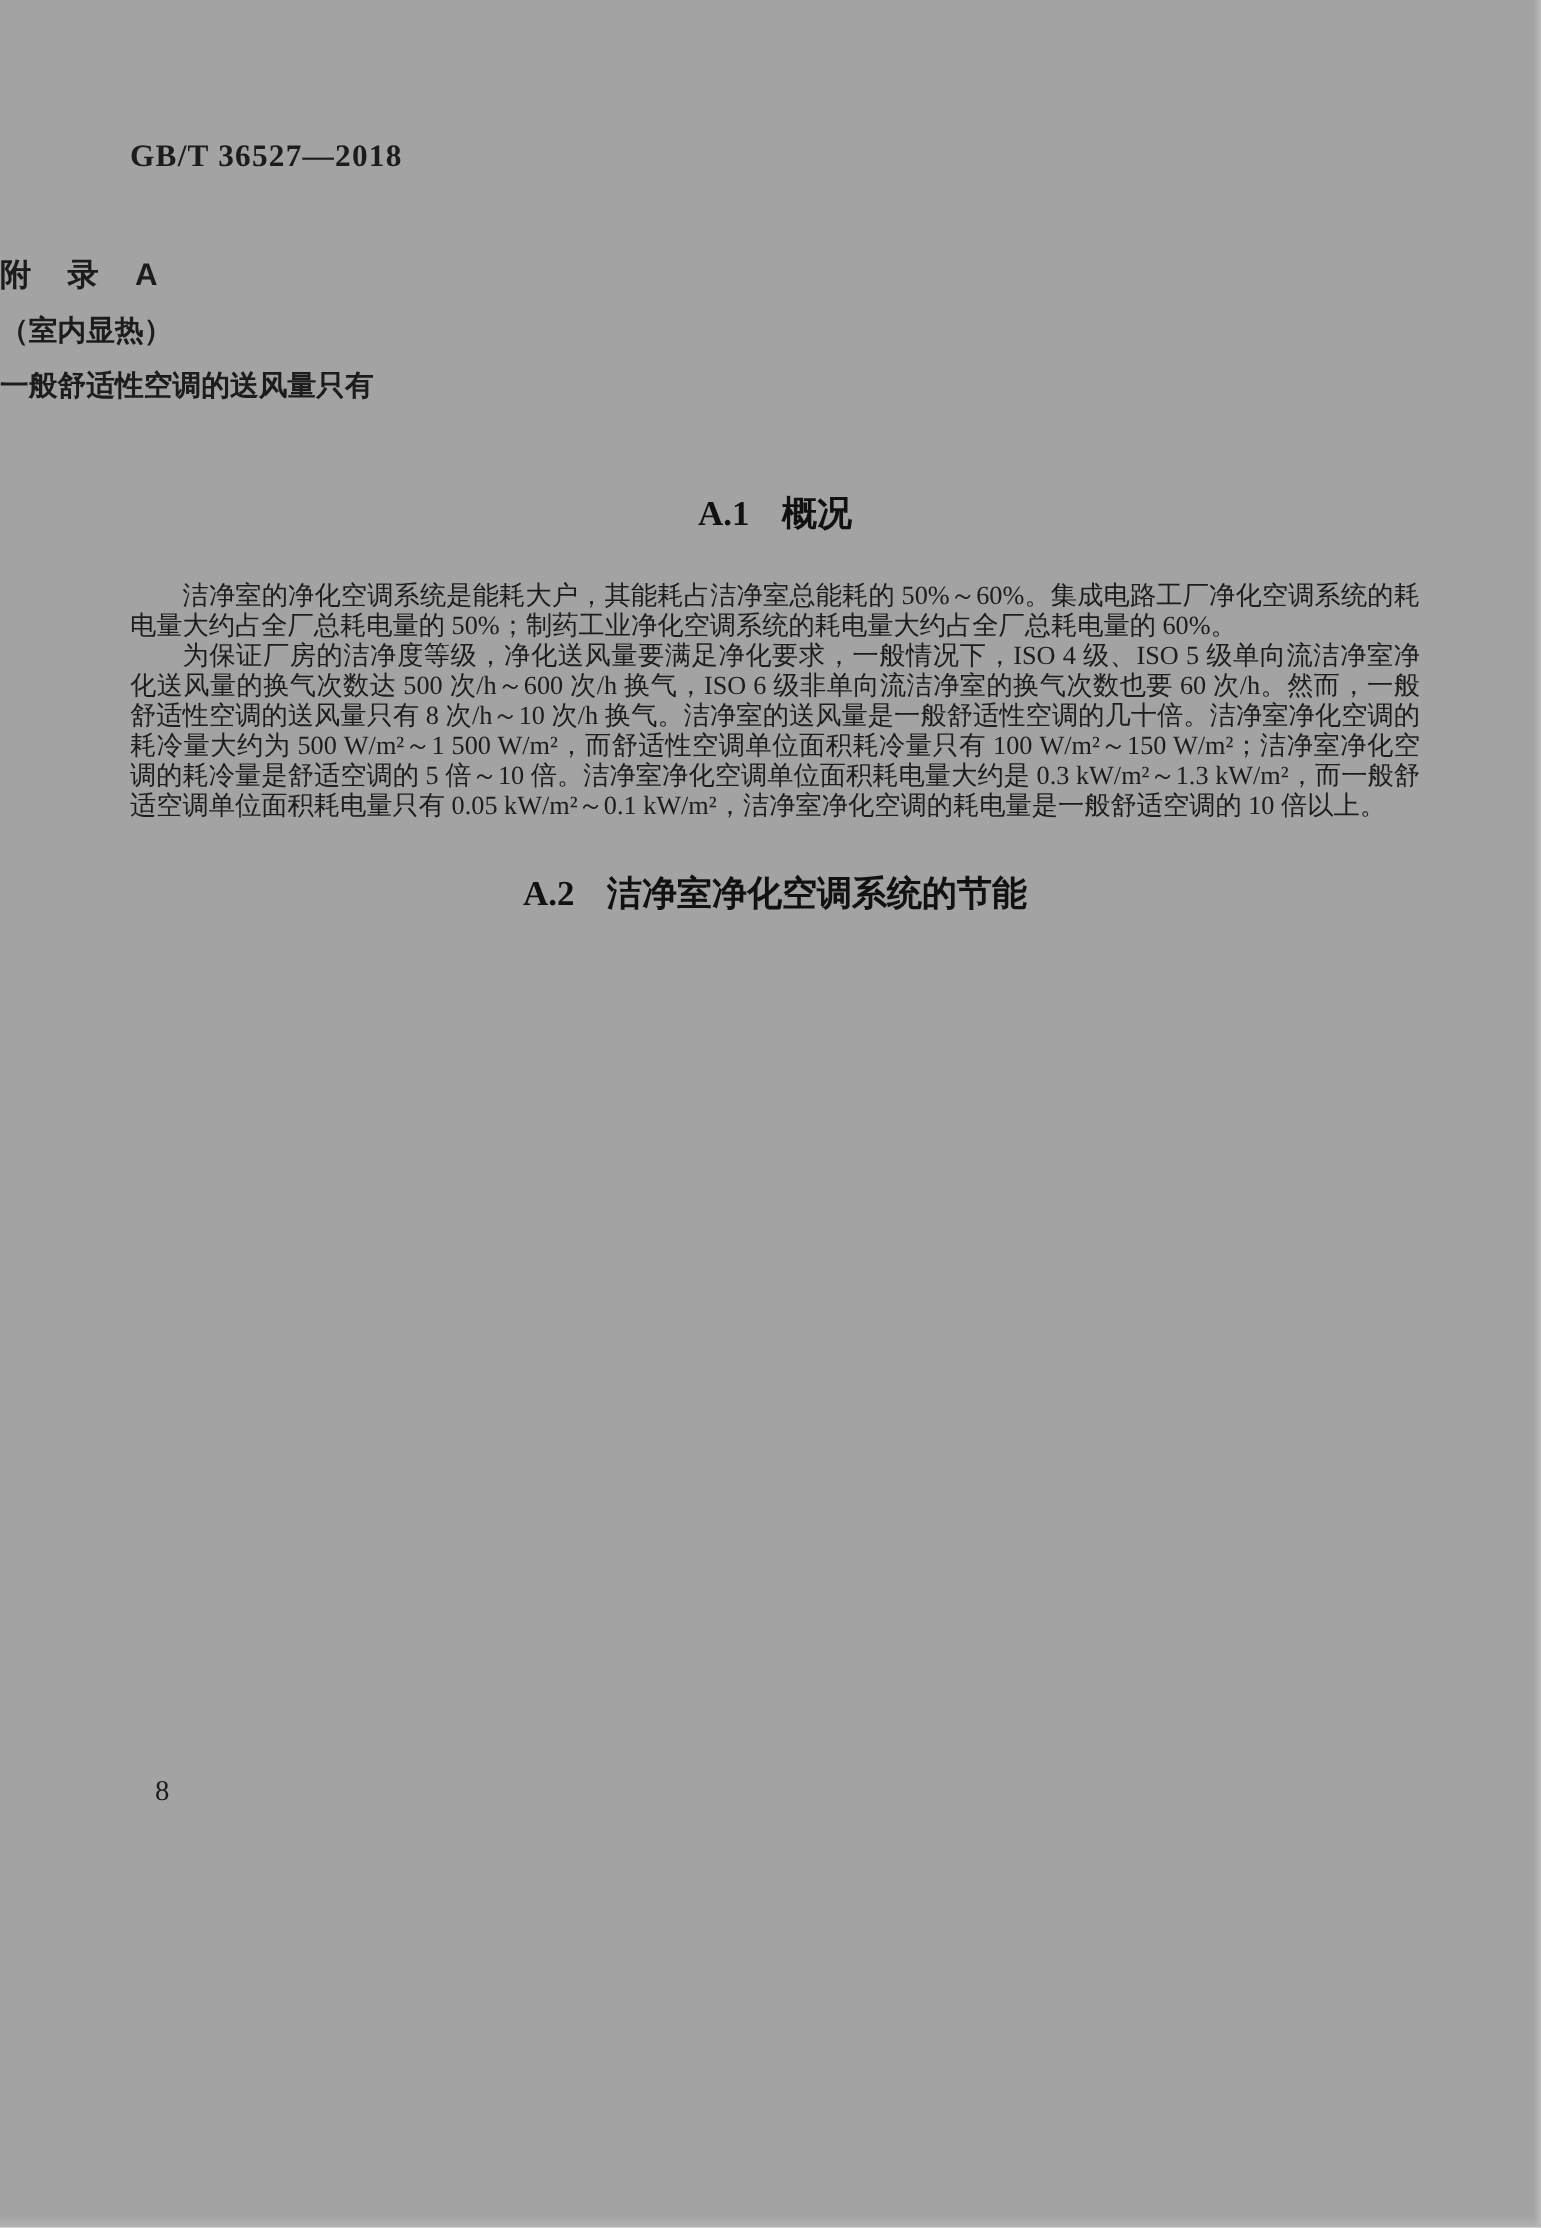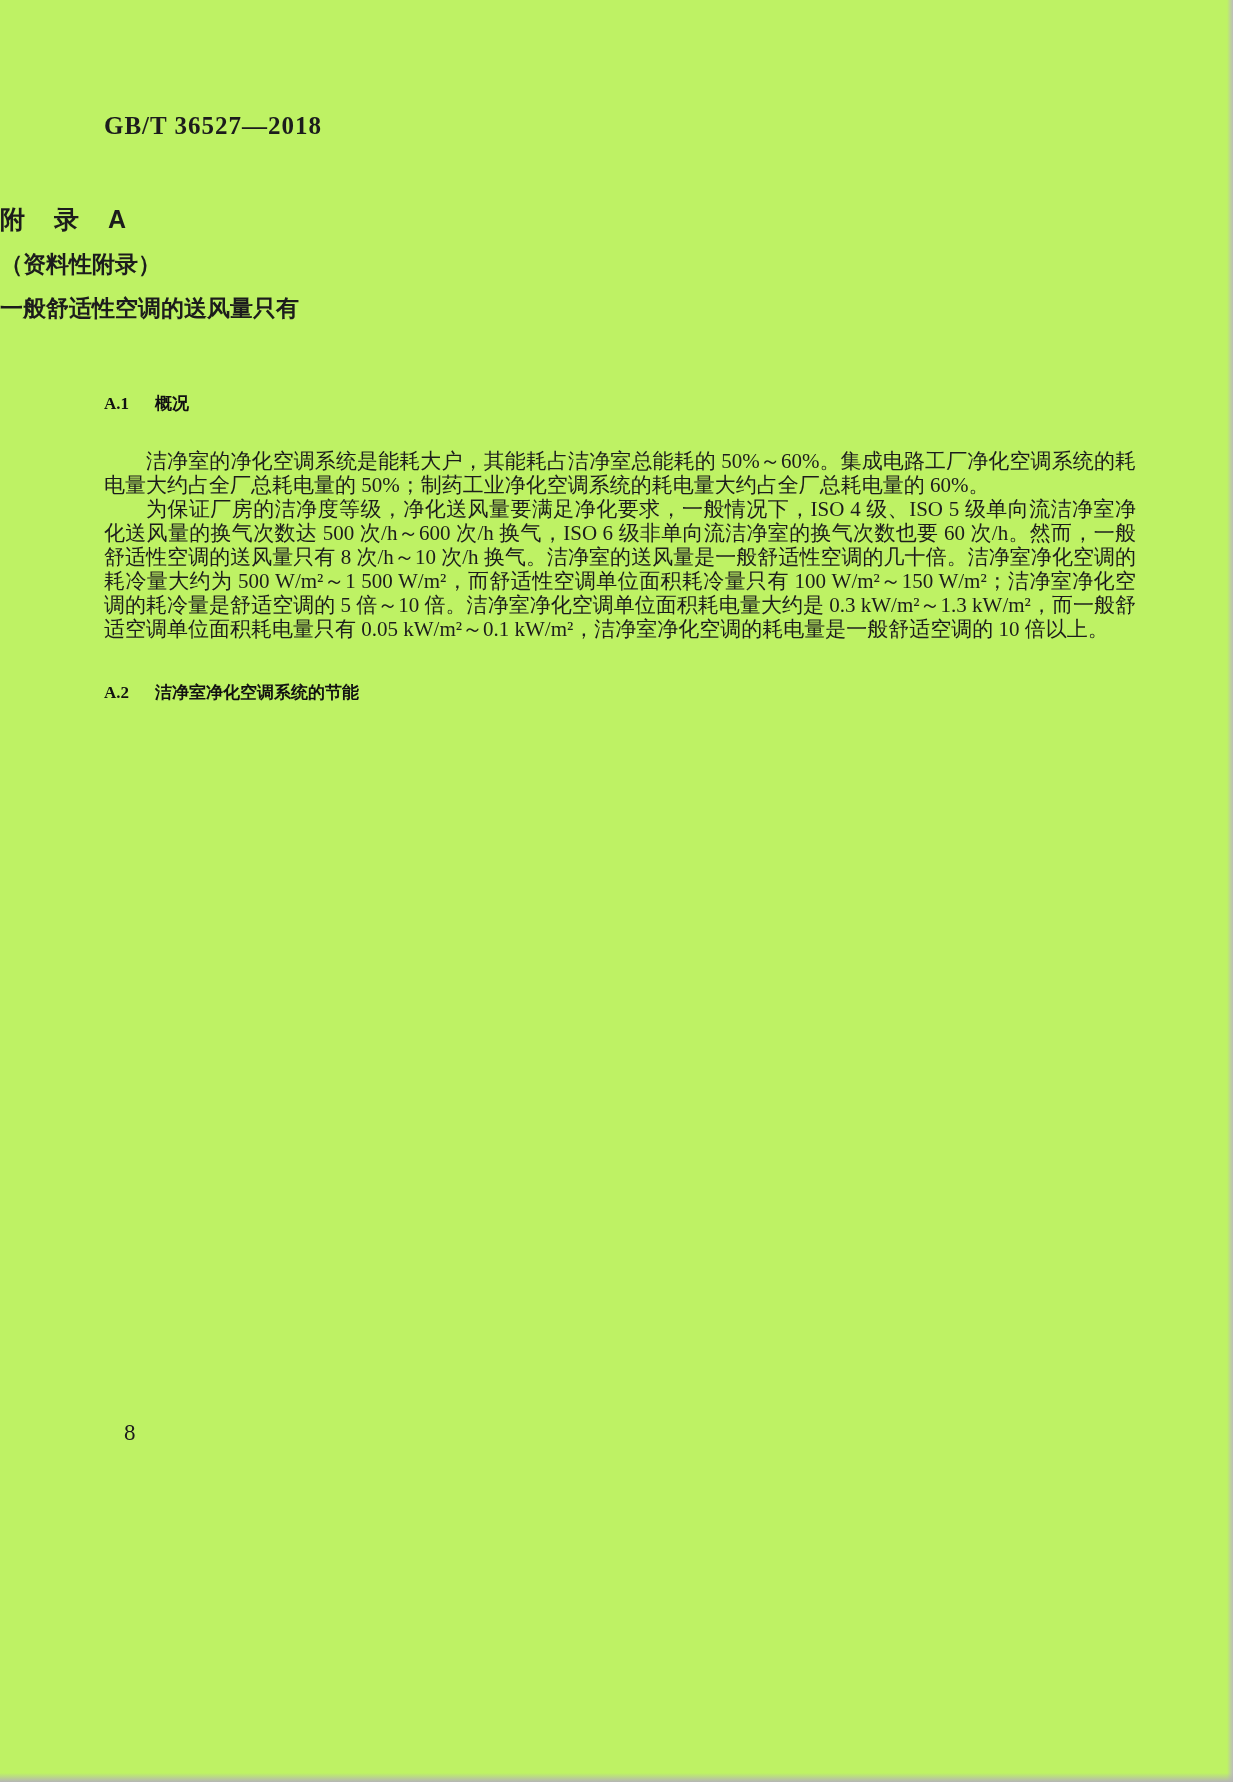--- a/index.html
+++ b/index.html
@@ -4,21 +4,21 @@
 <style>
   html, body {
     margin: 0;
     padding: 0;
     background: #ffffff;
   }
   .page {
     position: relative;
     width: 1233px;
     height: 1782px;
-    background: #bef264;
+    background: #a3a3a3;
     overflow: hidden;
     font-family: "Liberation Serif", "DejaVu Serif", serif;
     color: #1c1c1c;
   }
   
   .scan-edge-right {
     position: absolute;
     top: 0;
     right: 0;
     width: 6px;
@@ -66,24 +66,25 @@
     font-weight: bold;
   }
   .content {
     position: absolute;
     left: 104px;
     top: 392px;
     width: 1032px;
   }
   .section-heading {
     font-family: "Liberation Sans", "DejaVu Sans", sans-serif;
-    font-size: 17px;
+    font-size: 28px;
     font-weight: bold;
     margin: 0 0 34px 0;
     color: #111111;
+    text-align: center;
   }
   .section-heading .sec-num {
     margin-right: 26px;
     font-family: "Liberation Serif", "DejaVu Serif", serif;
   }
   .section-heading.second {
     margin-top: 40px;
   }
   .body-par {
     margin: 0;
@@ -107,21 +108,21 @@
 </style>
 </head>
 <body>
 
 <div class="page">
 
   <div class="doc-code">GB/T 36527—2018</div>
 
   <div class="title-block">
     <div class="title-main">附　录　A</div>
-    <div class="title-sub">（资料性附录）</div>
+    <div class="title-sub">（室内显热）</div>
     <div class="title-name">一般舒适性空调的送风量只有</div>
   </div>
 
   <div class="content">
 
     <h2 class="section-heading">
       <span class="sec-num">A.1</span><span>概况</span>
     </h2>
 
     <div class="par-group">

